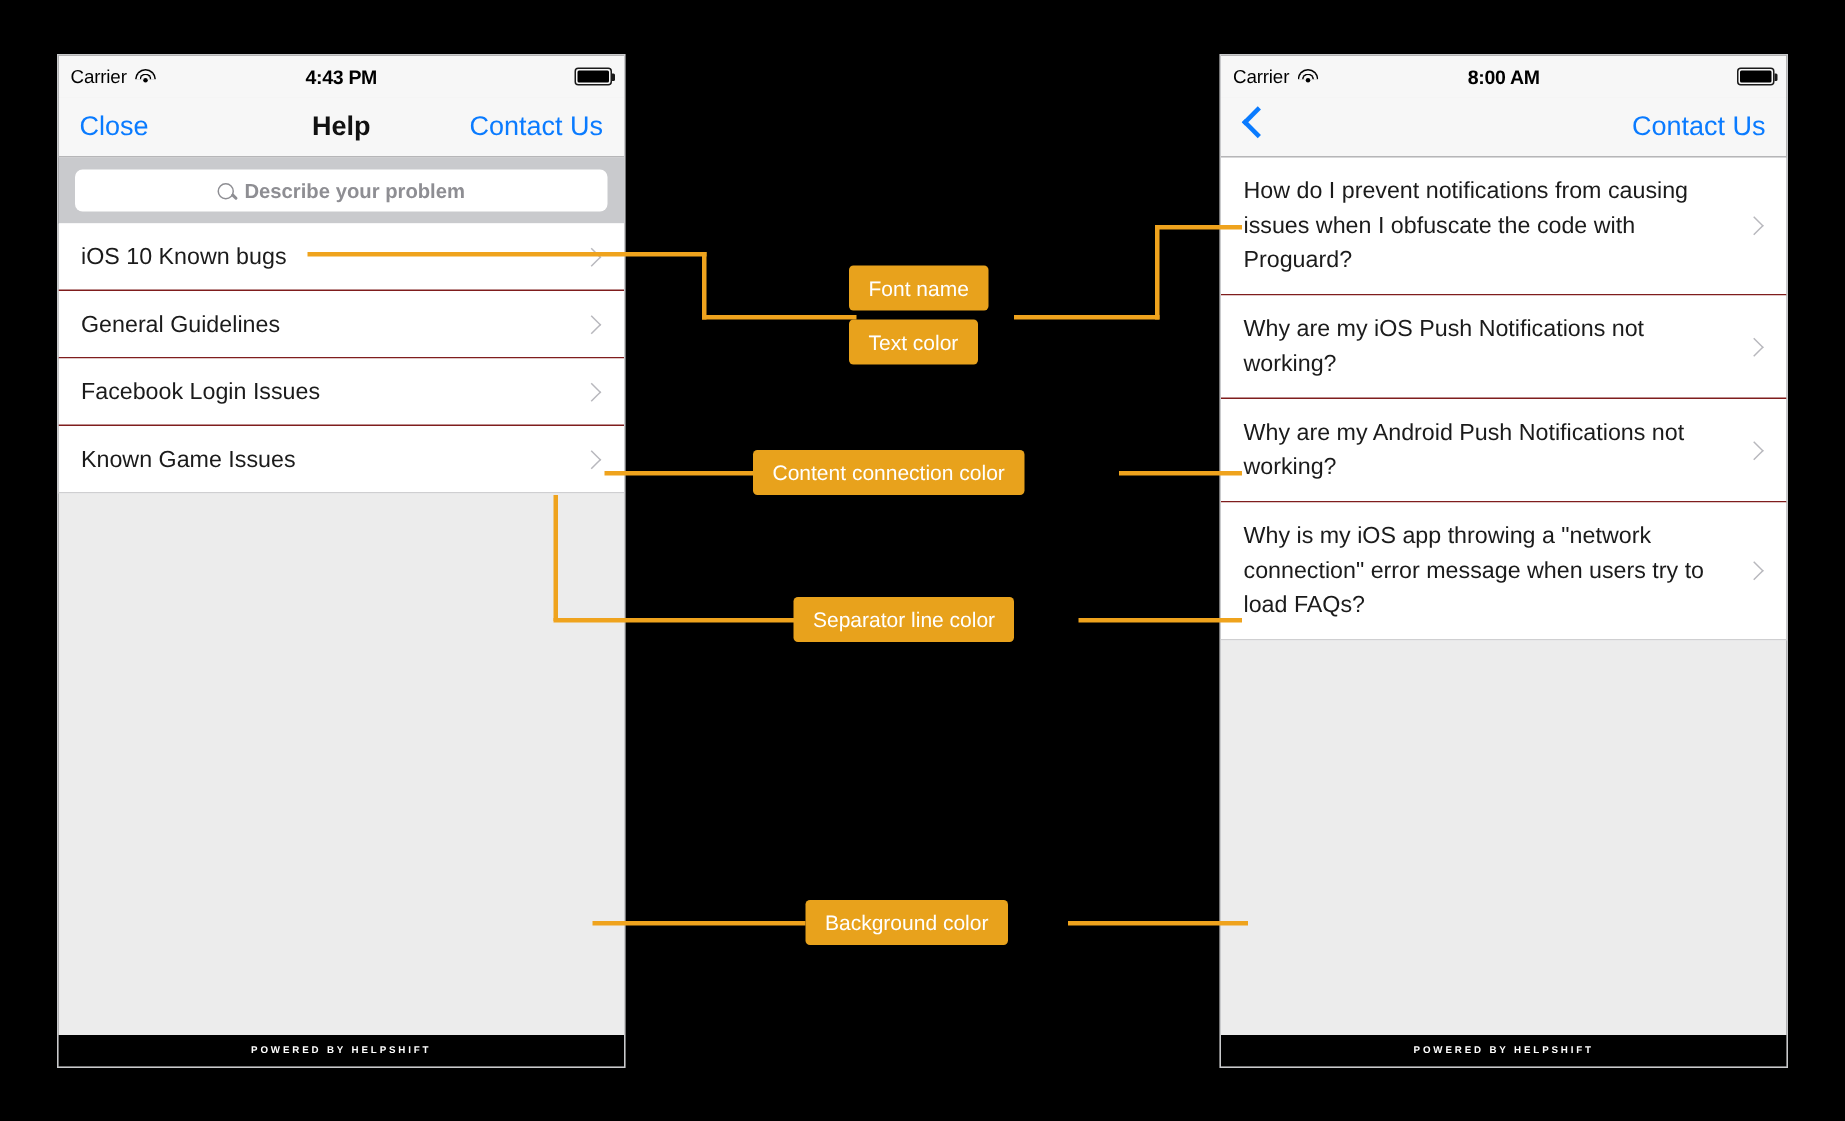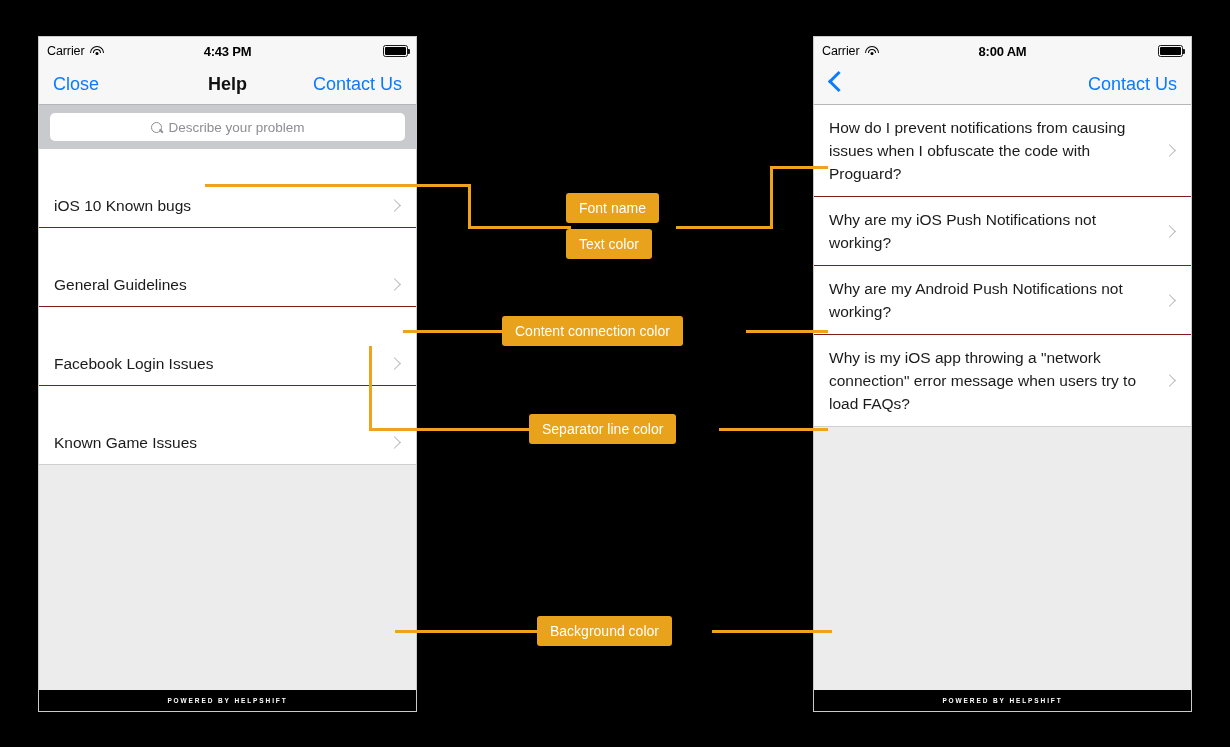--- a/index.html
+++ b/index.html
@@ -53,51 +53,51 @@
   .nav-right{ margin-left:auto; font-size:18px; color:#0a7bff; white-space:nowrap; z-index:2; }
   .back-chevron{ width:16px; height:26px; position:relative; display:inline-block; }
   .back-chevron:before{ content:""; position:absolute; left:3px; top:5px;
       width:12px; height:12px; border-left:3.4px solid #0a7bff;
       border-bottom:3.4px solid #0a7bff; transform:rotate(45deg); }
 
   
   .search-band{ flex:0 0 44px; background:#c9cacd; display:flex; align-items:center;
                 padding:0 11px; }
   .search-field{ flex:1; height:28px; background:#fff; border-radius:5px;
-                 display:flex; align-items:center; justify-content:center; gap:7px; }
+                 display:flex; align-items:center; justify-content:center; gap:7px;font-weight:bold; }
   .search-icon{ width:11px; height:11px; border:1.5px solid #8e8e93; border-radius:50%;
                 position:relative; display:inline-block; }
   .search-icon:after{ content:""; position:absolute; width:4.5px; height:1.5px;
                       background:#8e8e93; right:-3.2px; bottom:0.2px;
                       transform:rotate(45deg); border-radius:1px; }
   .search-ph{ font-size:13.5px; color:#8e8e93; }
 
   
   .list{ background:#fff; flex:0 0 auto; }
   .row{ display:flex; align-items:center; padding:0 14px 0 15px;
         border-bottom:1px solid #7f1d1d; background:#fff; }
-  #phone-left .row{ height:45px;margin-top:34px; }
+  #phone-left .row{ height:45px; }
   #phone-right .row{ min-height:45px; padding-top:11px; padding-bottom:11px; }
   .row:last-child{ border-bottom:1px solid #cfcfd1; }
   .row-label{ font-size:15.5px; color:#1b1b1b; line-height:21px; flex:1;
               padding-right:16px; }
   #phone-right .row-label{ font-size:15.5px; line-height:23px; }
   .chev{ width:9px; height:9px; border-right:1.6px solid #b8b8bd;
          border-top:1.6px solid #b8b8bd; transform:rotate(45deg);
          flex:0 0 auto; margin-right:3px; }
 
   .filler{ flex:1 1 auto; background:#ececec; }
 
   
   .footer{ flex:0 0 21px; background:#000; display:flex; align-items:center;
            justify-content:center; }
   .footer span{ color:#fff; font-size:6.5px; font-weight:bold; letter-spacing:1.9px; }
 
   
-  #annotations{ position:absolute; inset:0; pointer-events:none;margin-top:16px; }
+  #annotations{ position:absolute; inset:0; pointer-events:none; }
   #annotations .ln{ position:absolute; background:#efa31d; }
   .badge{ position:absolute; background:#e8a21c; border-radius:3px;
           color:#fff; font-size:14px; display:flex; align-items:center;
           justify-content:center; white-space:nowrap; pointer-events:auto;
           padding:0 13px; height:30px; }
 </style>
 </head>
 <body>
 
 <div class="phone" id="phone-left">

